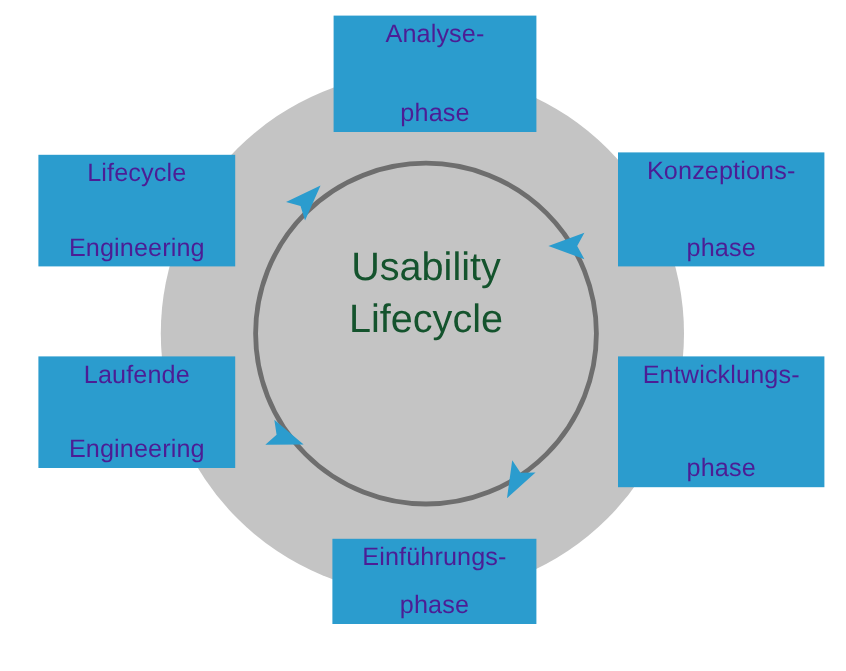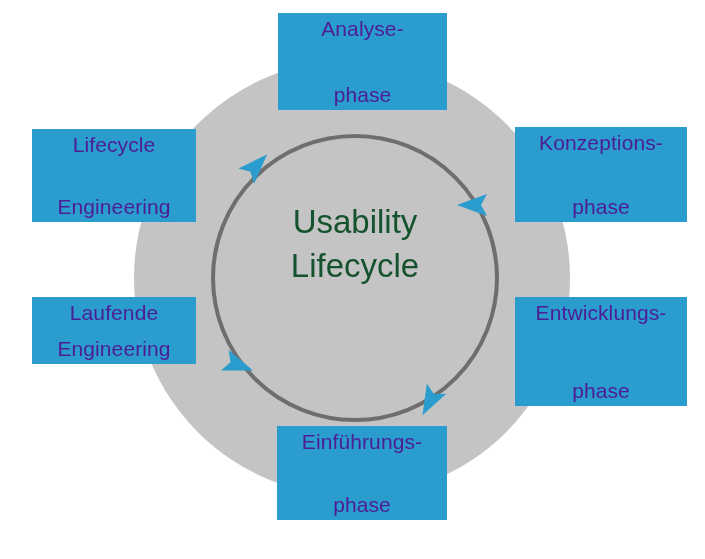--- a/index.html
+++ b/index.html
@@ -41,22 +41,22 @@
     z-index: 5;
   }
   .phase-box .line {
     display: block;
     white-space: nowrap;
   }
   
   #box-analyse        { left: 278px; top: 13px;  width: 169px; height: 97px; }
   #box-konzeptions    { left: 515px; top: 127px; width: 172px; height: 95px; }
   #box-entwicklungs   { left: 515px; top: 297px; width: 172px; height: 109px; }
-  #box-einfuehrungs   { left: 277px; top: 426px; width: 170px; height: 94px; }
-  #box-laufende       { left: 32px;  top: 297px; width: 164px; height: 67px; }
+  #box-einfuehrungs   { left: 277px; top: 449px; width: 170px; height: 71px; }
+  #box-laufende       { left: 32px;  top: 297px; width: 164px; height: 93px; }
   #box-relaunch       { left: 32px;  top: 129px; width: 164px; height: 93px; }
 
   #center-label {
     position: absolute;
     left: 213px;
     top: 200px;
     width: 284px;
     text-align: center;
     color: #14532d;
     font-size: 33px;

